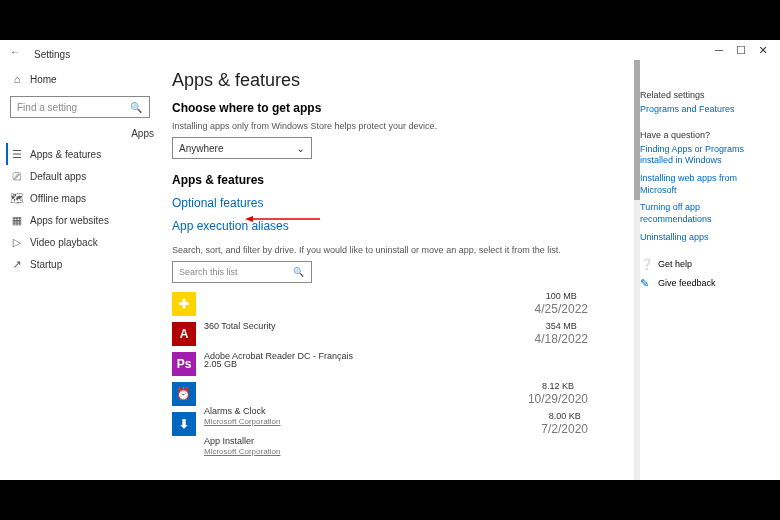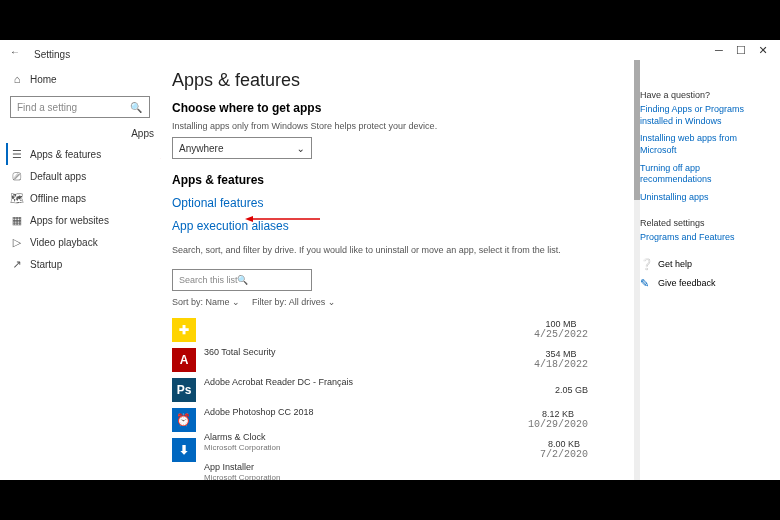--- a/index.html
+++ b/index.html
@@ -18,29 +18,29 @@
   .sb-row.sel { border-left: 2px solid #0067c0; padding-left: 2px; }
   .sb-icon { width: 14px; height: 14px; display: flex; align-items: center; justify-content: center; font-size: 11px; color: #555; }
   .searchbox { margin: 6px 4px 10px 4px; height: 22px; border: 1px solid #888; display: flex; align-items: center; padding: 0 6px; font-size: 10px; color: #888; justify-content: space-between; }
   .sb-heading { font-size: 10px; color: #333; margin: 6px 0 4px 6px; text-align: right; }
   .main { flex: 1; padding: 10px 12px; overflow: hidden; position: relative; }
   h1 { font-size: 18px; font-weight: 400; color: #222; margin-bottom: 10px; }
   h2 { font-size: 12px; font-weight: 700; color: #000000; margin-top: 2px; margin-bottom: 6px; }
   .sub { font-size: 9px; color: #555; margin-bottom: 6px; }
   .dropdown { width: 140px; height: 22px; border: 1px solid #888; font-size: 10px; color: #333; display: flex; align-items: center; justify-content: space-between; padding: 8px 6px; margin-bottom: 14px; cursor: pointer; }
   .link { font-size: 12px; color: #0067c0; display: inline-block; margin-bottom: 6px; cursor: pointer; }
-  .searchapps { width: 140px; height: 22px; border: 1px solid #888; font-size: 9px; color: #888; display: flex; align-items: center; padding: 0 6px; margin-top: 14px; margin-bottom: 6px; }
+  .searchapps { width: 140px; height: 22px; border: 1px solid #888; font-size: 9px; color: #888; display: flex; align-items: center; justify-content: space-between; padding: 0 6px; margin-top: 6px; margin-bottom: 6px; }
   .sortrow { font-size: 9px; color: #555; margin-bottom: 8px; }
   .applist { }
   .app { display: flex; align-items: center; height: 30px; gap: 8px; }
   .app-icon { width: 24px; height: 24px; display: flex; align-items: center; justify-content: center; color: #fff; font-size: 12px; font-weight: bold; }
   .app-meta { flex: 1; font-size: 9px; color: #333; line-height: 1.2; margin-top: 44px; }
-  .app-meta .pub { color: #777; font-size: 8px; }
+  .app-meta .pub { color: #777; font-size: 8px; text-decoration: underline; }
   .app-right { text-align: center; font-size: 9px; color: #333; line-height: 1.2; min-width: 60px; padding-right: 40px; }
-  .app-right .date { color: #777; font-size: 10px; font-family: Liberation Mono, monospace; }
+  .app-right .date { color: #777; font-size: 12px; }
   .right { width: 140px; padding: 30px 8px 8px 0; font-size: 9px; }
   .right .rh { color: #333; margin-bottom: 4px; }
   .right .rlink { color: #0067c0; display: block; margin-bottom: 6px; cursor: pointer; line-height: 1.3; }
   .right .sec { margin-bottom: 14px; }
   .right .helprow { display: flex; align-items: center; gap: 6px; margin-bottom: 6px; cursor: pointer; }
   .right .helprow .hicon { color: #0067c0; font-size: 11px; width: 12px; }
   .scrolltrack { position: absolute; right: 0; top: 0; bottom: 0; width: 6px; background: #eee; }
   .scrollthumb { position: absolute; right: 0; top: 0; width: 6px; height: 140px; background: #aaa; cursor: pointer; }
   .arrow { position: absolute; pointer-events: none; }
   svg.arr { overflow: visible; }
@@ -115,27 +115,20 @@
       <h2>Apps &amp; features</h2>
       <span class="link">Optional features</span><br>
       <span class="link">App execution aliases</span>
       <div class="sub" style="margin-top:6px;">Search, sort, and filter by drive. If you would like to uninstall or move an app, select it from the list.</div>
 
       <div class="searchapps">
         <span>Search this list</span>
         <span>🔍</span>
       </div>
 
-      <div class="sortrow">
-        <span>Sort by:</span>
-        <span><span>Name</span> ⌄</span>
-        &nbsp;&nbsp;&nbsp;
-        <span>Filter by:</span>
-        <span><span>All drives</span> ⌄</span>
-      </div>
 
       <div class="applist">
           <div class="app">
             <div class="app-icon" style="background:#ffd400">✚</div>
             <div class="app-meta">
               <div>360 Total Security</div>
             </div>
             <div class="app-right">
               <div>100 MB</div>
               <div class="date">4/25/2022</div>
@@ -145,24 +138,21 @@
             <div class="app-icon" style="background:#b30000">A</div>
             <div class="app-meta">
               <div>Adobe Acrobat Reader DC - Français</div>
             </div>
             <div class="app-right">
               <div>354 MB</div>
               <div class="date">4/18/2022</div>
             </div>
           </div>
           <div class="app">
-            <div class="app-icon" style="background:#0c4a6e">Ps</div>
-            <div class="app-meta">
-              <div>Adobe Photoshop CC 2018</div>
-            </div>
+            <div class="app-icon" style="background:#a21caf">Ps</div>
             <div class="app-right">
               <div>2.05 GB</div>
             </div>
           </div>
           <div class="app">
             <div class="app-icon" style="background:#0067c0">⏰</div>
             <div class="app-meta">
               <div>Alarms &amp; Clock</div>
               <div class="pub">Microsoft Corporation</div>
             </div>
@@ -193,30 +183,30 @@
         <line x1="5" y1="7" x2="75" y2="7" stroke="#d00" stroke-width="1.5"></line>
         <polygon points="0,7 8,4 8,10" fill="#d00"></polygon>
       </svg>
 
       <div class="scrolltrack"></div>
       <div class="scrollthumb"></div>
     </div>
 
     <div class="right">
       <div class="sec">
+        <div class="rh">Related settings</div>
+        <span class="rlink">Programs and Features</span>
+      </div>
+      <div class="sec">
         <div class="rh">Have a question?</div>
         <span class="rlink">Finding Apps or Programs installed in Windows</span>
         <span class="rlink">Installing web apps from Microsoft</span>
         <span class="rlink">Turning off app recommendations</span>
         <span class="rlink">Uninstalling apps</span>
       </div>
-      <div class="sec">
-        <div class="rh">Related settings</div>
-        <span class="rlink">Programs and Features</span>
-      </div>
       <div class="helprow">
         <span class="hicon">❔</span>
         <span>Get help</span>
       </div>
       <div class="helprow">
         <span class="hicon">✎</span>
         <span>Give feedback</span>
       </div>
     </div>
 

